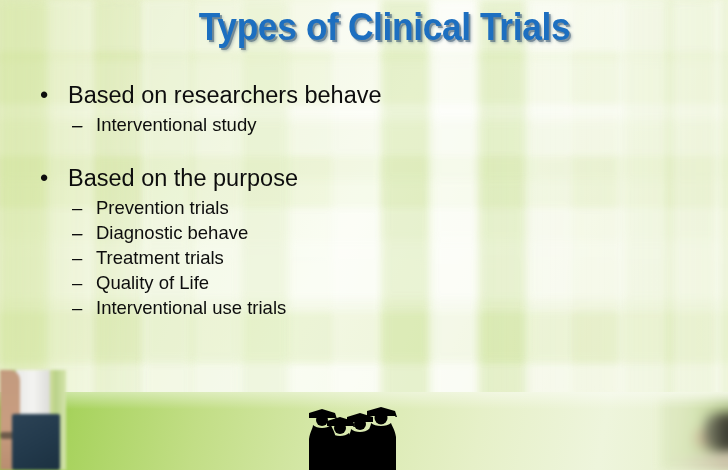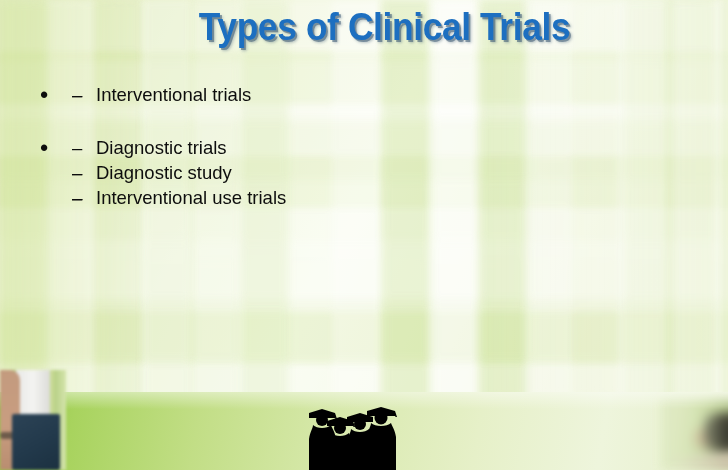--- a/index.html
+++ b/index.html
@@ -233,50 +233,54 @@
   <div class="bg-mosaic2"></div>
   <div class="bg-left-wash"></div>
   <div class="bg-right-wash"></div>
 
   <div class="title">Types of Clinical Trials</div>
 
   <div class="body">
 
     <div class="lvl1">
       <span class="marker">•</span>
-    </div>
-    <div class="lvl2">
-      <span class="marker">–</span>
-    </div>
-    <div class="lvl2">
-      <span class="marker">–</span>
-      <span>Interventional trials</span>
+      <span>Based on researchers behave</span>
+    </div>
+    <div class="lvl2">
+      <span class="marker">–</span>
+    </div>
+    <div class="lvl2">
+      <span class="marker">–</span>
+      <span>Interventional study</span>
     </div>
 
     <div class="group-gap"></div>
 
     <div class="lvl1">
       <span class="marker">•</span>
-    </div>
-    <div class="lvl2">
-      <span class="marker">–</span>
-      <span>Diagnostic trials</span>
-    </div>
-    <div class="lvl2">
-      <span class="marker">–</span>
-    </div>
-    <div class="lvl2">
-      <span class="marker">–</span>
-      <span>Diagnostic study</span>
-    </div>
-    <div class="lvl2">
-      <span class="marker">–</span>
-    </div>
-    <div class="lvl2">
-      <span class="marker">–</span>
+      <span>Based on the purpose</span>
+    </div>
+    <div class="lvl2">
+      <span class="marker">–</span>
+      <span>Prevention trials</span>
+    </div>
+    <div class="lvl2">
+      <span class="marker">–</span>
+    </div>
+    <div class="lvl2">
+      <span class="marker">–</span>
+      <span>Diagnostic behave</span>
+    </div>
+    <div class="lvl2">
+      <span class="marker">–</span>
+      <span>Treatment trials</span>
+    </div>
+    <div class="lvl2">
+      <span class="marker">–</span>
+      <span>Quality of Life</span>
     </div>
     <div class="lvl2">
       <span class="marker">–</span>
       <span>Interventional use trials</span>
     </div>
 
   </div>
 
   <div class="footer-band">
     <div class="photo-right">

